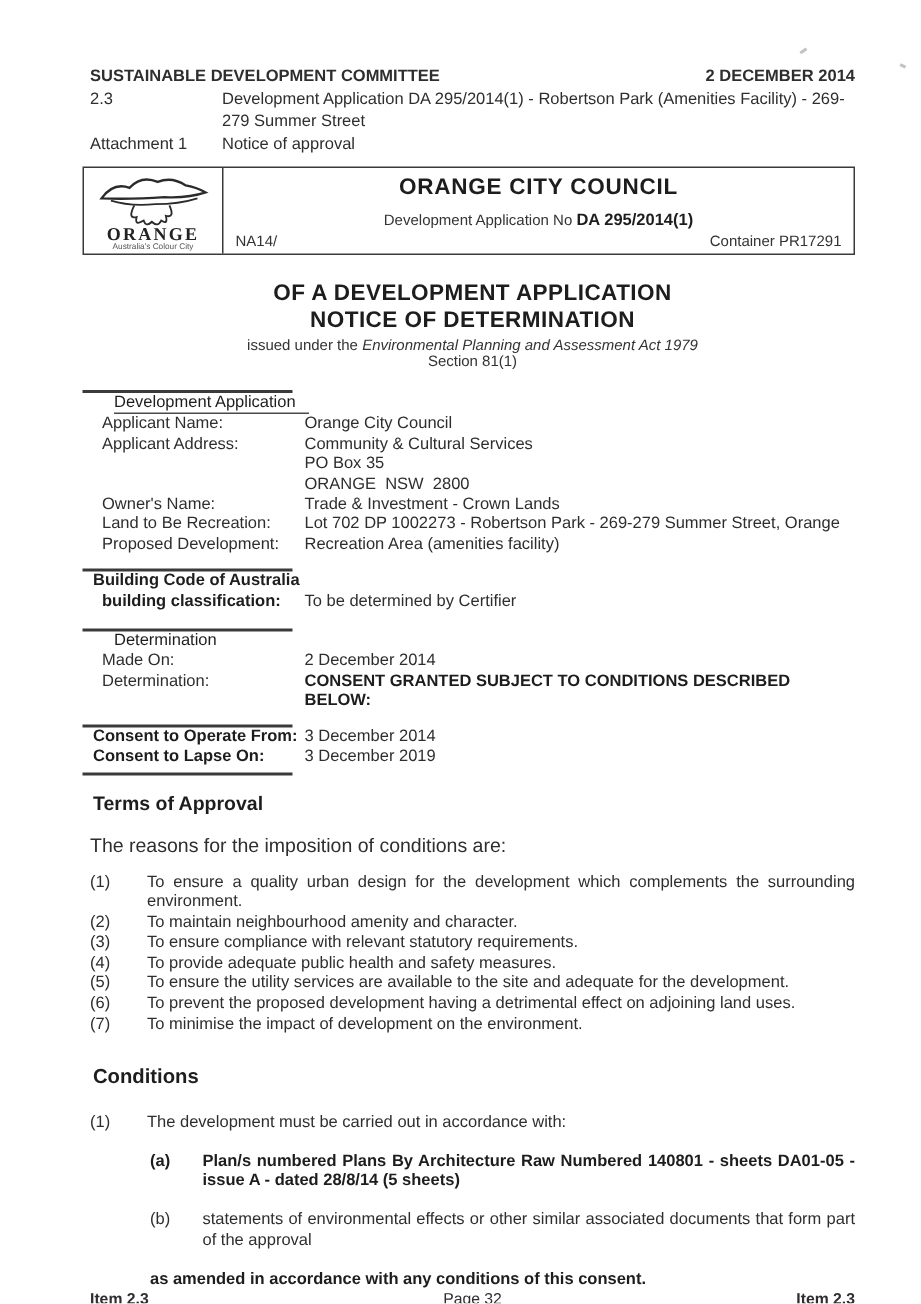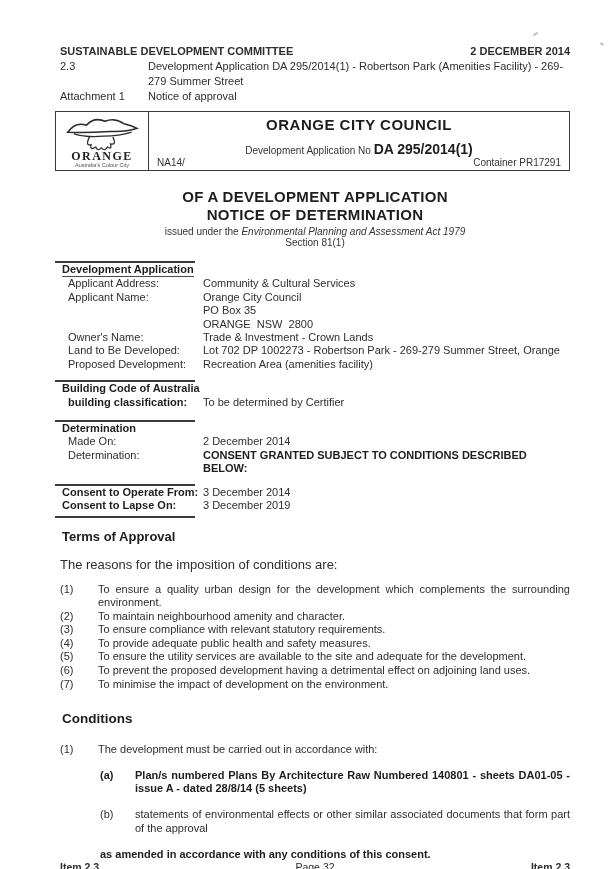--- a/index.html
+++ b/index.html
@@ -28,32 +28,32 @@
   .logo-cell {
     width:93px; flex-shrink:0; border-right:1.2px solid #3a3a3a;
     display:flex; flex-direction:column; align-items:center; padding-top:3px;
   }
   .logo-art { width:78px; height:36px; }
   .logo-name { font-family:"Liberation Serif","DejaVu Serif",serif; font-weight:bold; font-size:12px; letter-spacing:1.5px; line-height:11px; color:#222; }
   .logo-tag { font-size:5.5px; color:#555; line-height:7px; }
   .box-main { flex:1; display:flex; flex-direction:column; padding:4px 8px 2px 8px; }
   .council-name { text-align:center; font-weight:bold; font-size:15px; letter-spacing:.5px; color:#1d1d1d; }
   .app-line { text-align:center; font-size:10px; margin-top:8px; color:#333; }
-  .app-no { font-size:14px; font-weight:bold; color:#1d1d1d; }
+  .app-no { font-size:11px; font-weight:bold; color:#1d1d1d; }
   .box-bottom { margin-top:auto; display:flex; justify-content:space-between; font-size:10px; color:#333; }
   
   .notice-title { text-align:center; margin-top:17px; }
   .nt-line { font-size:15px; font-weight:bold; line-height:18px; letter-spacing:.3px; color:#1d1d1d; }
   .nt-issued { font-size:10px; margin-top:2px; color:#333; }
   .it { font-style:italic; }
   .nt-section { font-size:10px; color:#333; }
   
   .sect-rule { margin-left:-5px; width:140px; height:2px; background:#3a3a3a; }
   .sect { font-size:11px; line-height:13.4px; }
-  .sect-head { font-weight:bold; color:#1d1d1d; margin-left:2px; }
+  .sect-head { font-weight:normal; color:#1d1d1d; margin-left:16px; }
   .head-underline { display:inline-block; border-bottom:1.2px solid #4a4a4a; min-width:130px; }
   .frow { display:flex; }
   .flabel { width:143px; flex-shrink:0; padding-left:8px; }
   .flabel.b { font-weight:bold; padding-left:2px; color:#1d1d1d; }
   .fvalue { flex:1; }
   .fvalue.b { font-weight:bold; color:#1d1d1d; }
   .mt-dev  { margin-top:13px; }
   .mt-bca  { margin-top:9px; }
   .mt-det  { margin-top:11px; }
   .mt-con  { margin-top:8px; }
@@ -134,41 +134,41 @@
     </div>
     <div class="nt-section">Section 81(1)</div>
   </div>
 
   <div class="sect mt-dev">
     <div class="sect-rule"></div>
     <div class="sect-head">
       <span class="head-underline">Development Application</span>
     </div>
     <div class="frow">
+      <span class="flabel">Applicant Name:</span>
+      <span class="fvalue">Orange City Council</span>
+    </div>
+    <div class="frow">
       <span class="flabel">Applicant Address:</span>
       <span class="fvalue">Community &amp; Cultural Services</span>
     </div>
     <div class="frow">
-      <span class="flabel">Applicant Name:</span>
-      <span class="fvalue">Orange City Council</span>
-    </div>
-    <div class="frow">
       <span class="flabel"></span>
       <span class="fvalue">PO Box 35</span>
     </div>
     <div class="frow">
       <span class="flabel"></span>
       <span class="fvalue">ORANGE&nbsp; NSW&nbsp; 2800</span>
     </div>
     <div class="frow">
       <span class="flabel">Owner's Name:</span>
       <span class="fvalue">Trade &amp; Investment - Crown Lands</span>
     </div>
     <div class="frow">
-      <span class="flabel">Land to Be Developed:</span>
+      <span class="flabel">Land to Be Recreation:</span>
       <span class="fvalue">Lot 702 DP 1002273 - Robertson Park - 269-279 Summer Street, Orange</span>
     </div>
     <div class="frow">
       <span class="flabel">Proposed Development:</span>
       <span class="fvalue">Recreation Area (amenities facility)</span>
     </div>
   </div>
 
   <div class="sect mt-bca">
     <div class="sect-rule"></div>

